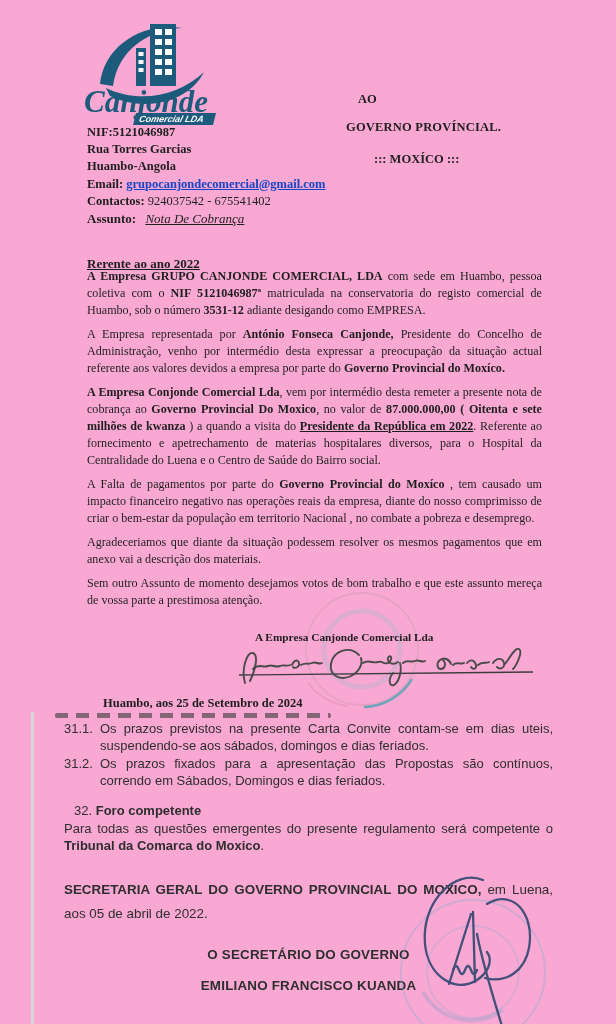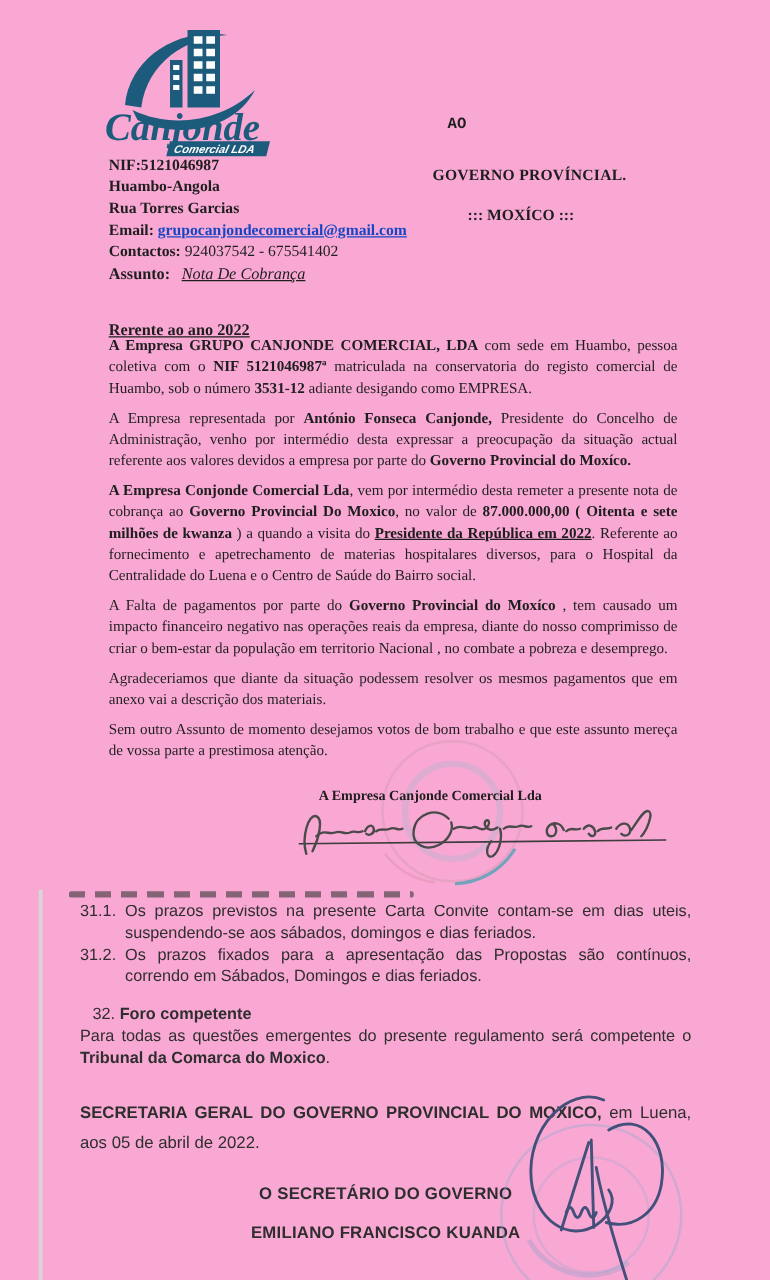--- a/index.html
+++ b/index.html
@@ -10,21 +10,21 @@
     color:#1e1e1e;
   }
   .b{font-weight:bold}
   .u{text-decoration:underline}
 
   
   .logo{position:absolute;left:84px;top:18px;width:150px;height:108px;}
 
   
   .recipient{position:absolute;left:346px;top:92px;font-weight:bold;font-size:12.5px;line-height:15px;}
-  .recipient .r1{padding-left:12px;margin-bottom:26px;font-family:Liberation Mono, monospace;}
+  .recipient .r1{padding-left:12px;margin-bottom:13px;}
   .recipient .r2{margin-bottom:17px;letter-spacing:.2px;text-align:center;}
   .recipient .r3{padding-left:28px;}
 
   
   .sender{position:absolute;left:87px;top:124px;font-size:12.5px;line-height:17.2px;font-weight:bold;}
   .sender a{color:#1646c4;text-decoration:underline;}
   .sender .val{font-weight:normal;}
 
   
   .subject{position:absolute;left:87px;top:211px;font-size:13px;}
@@ -112,22 +112,22 @@
   </div>
 
   <div class="recipient">
     <div class="r1">AO</div>
     <div class="r2">GOVERNO PROVÍNCIAL.</div>
     <div class="r3">::: MOXÍCO :::</div>
   </div>
 
   <div class="sender">
     <div>NIF:5121046987</div>
+    <div>Rua Torres Garcias</div>
     <div>Huambo-Angola</div>
-    <div>Rua Torres Garcias</div>
     <div>
       <span>Email:</span>
       <a href="#">grupocanjondecomercial@gmail.com</a>
     </div>
     <div>
       <span>Contactos:</span>
       <span class="val">924037542 - 675541402</span>
     </div>
   </div>
 
@@ -163,20 +163,21 @@
           <path d="M126 24 C132 20 136 25 141 23 C145 21 146 26 151 24 C153 23 155 20 154 18 C153 16 150 18 151 21 C152 25 157 26 161 23"></path>
           <path d="M163 24 C165 30 163 42 157 46 C152 48 151 40 156 34"></path>
           <path d="M166 24 C170 20 174 24 178 22 C182 20 184 24 188 22"></path>
           <path d="M205 20 C210 24 208 30 204 30 C200 30 199 24 203 21 C207 18 212 20 214 25 M216 26 C220 22 223 26 227 24"></path>
           <path d="M230 24 C234 19 238 22 239 26 C240 30 236 31 234 28 M241 26 C245 22 249 25 252 23"></path>
           <path d="M256 24 C260 18 266 19 267 24 C268 29 263 31 260 28 M268 25 C272 20 278 8 282 10 C286 12 280 26 276 30"></path>
         </g>
       </svg>
     </div>
 
+    <div class="date1">Huambo, aos 25 de Setembro de 2024</div>
   </div>
 
   <div class="smudge"></div>
   <div class="edge-line"></div>
 
   <div class="doc2">
     <div class="reg-item clip-top">
       <span class="num">31.1.</span>
       <span class="txt">Os prazos previstos na presente Carta Convite contam-se em dias uteis, suspendendo-se aos sábados, domingos e dias feriados.</span>
     </div>

